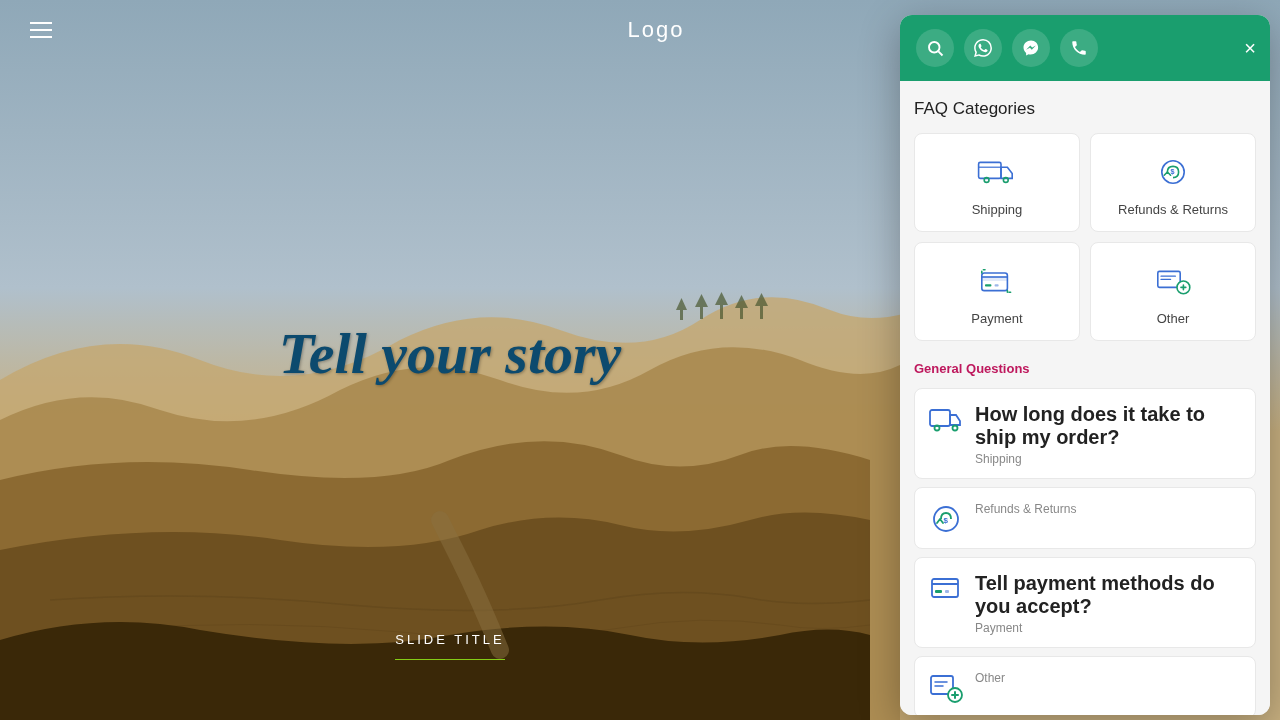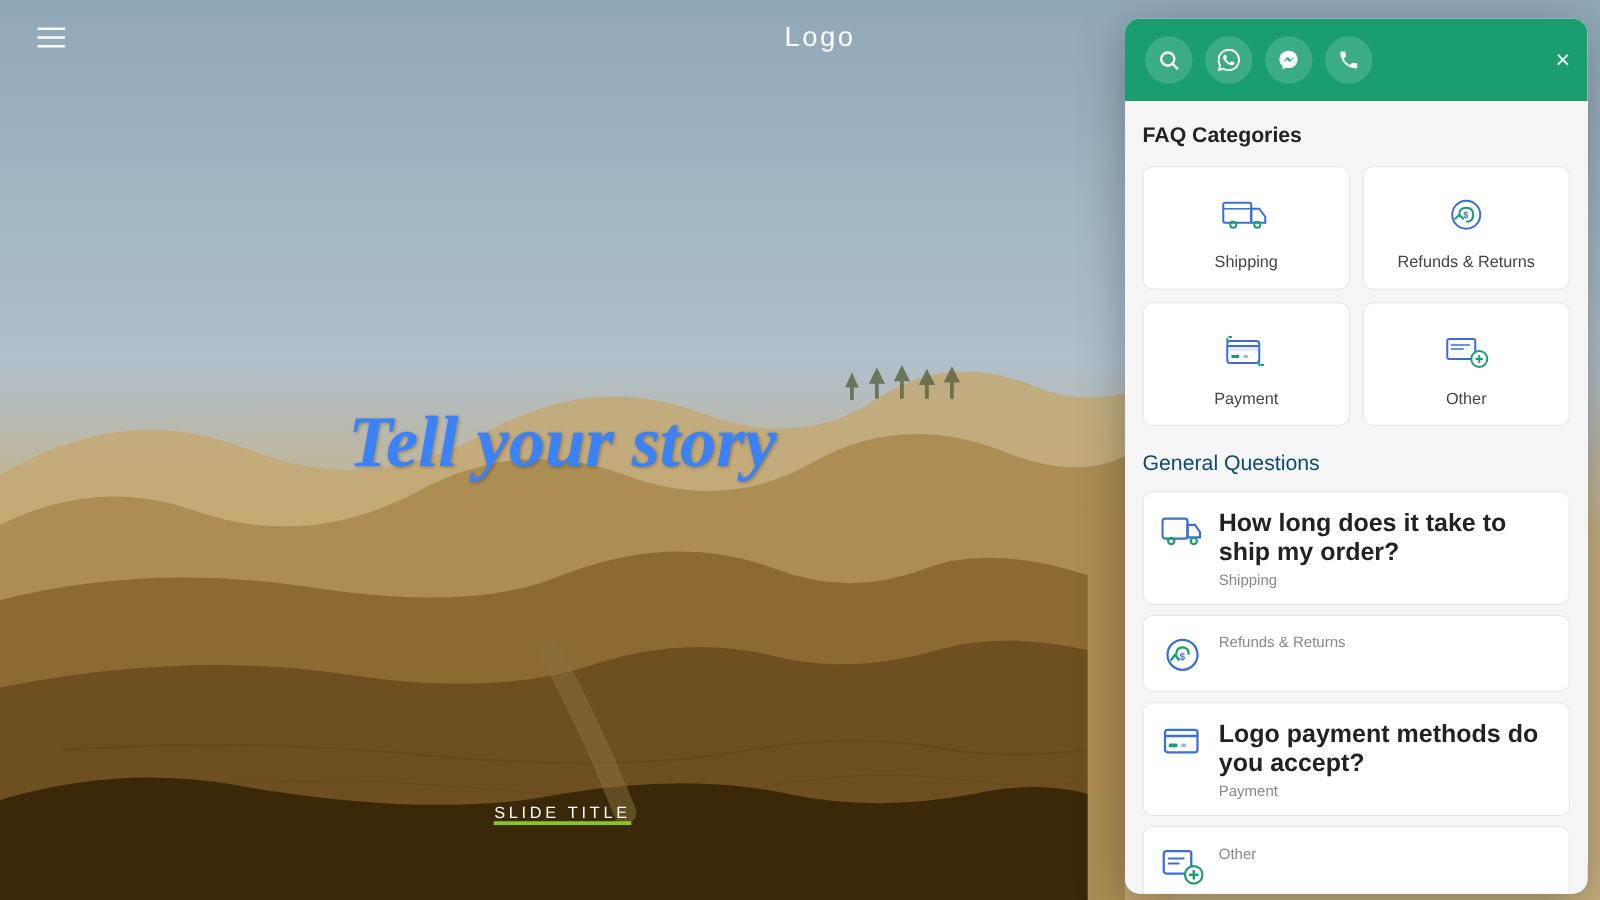--- a/index.html
+++ b/index.html
@@ -36,33 +36,33 @@
       color: white; font-size: 22px; letter-spacing: 2px; font-weight: 400;
     }
 
     
     .hero-text {
       position: absolute; top: 50%; left: 0; right: 380px;
       transform: translateY(-60%);
       text-align: center; z-index: 5;
     }
     .hero-title {
-      color: #3b82f6; font-size: 58px; font-weight: 700;
+      color: #0c4a6e; font-size: 58px; font-weight: 700;
       font-family: Georgia, serif; font-style: italic;
       text-shadow: 1px 1px 3px rgba(0,0,0,0.3);
     }
 
     
     .slide-title-wrap {
       position: absolute; bottom: 60px; left: 0; right: 380px;
       text-align: center; z-index: 5;
     }
     .slide-title {
       color: white; font-size: 13px; letter-spacing: 3px;
-      border-bottom: 3px solid #84cc16; padding-bottom: 0;
+      border-bottom: 1px solid #84cc16; padding-bottom: 12px;
       display: inline-block;
     }
 
     
     .faq-panel {
       position: absolute; top: 15px; right: 10px;
       width: 370px; height: 700px;
       background: #f5f5f5; border-radius: 12px;
       overflow: hidden; z-index: 20;
       box-shadow: 0 10px 40px rgba(0,0,0,0.3);
@@ -89,21 +89,21 @@
 
     
     .panel-body {
       flex: 1; overflow-y: auto; padding: 18px 14px 14px;
       background: #f5f5f5;
     }
     .panel-body::-webkit-scrollbar { width: 4px; }
     .panel-body::-webkit-scrollbar-thumb { background: #ccc; border-radius: 2px; }
 
     .section-title {
-      font-size: 17px; font-weight: 700; color: #222;
+      font-size: 17px; font-weight: 400; color: #222;
       margin-bottom: 14px;
     }
 
     
     .faq-grid {
       display: grid; grid-template-columns: 1fr 1fr;
       gap: 10px; margin-bottom: 20px;
     }
     .faq-category-card {
       background: white; border-radius: 8px;
@@ -115,21 +115,21 @@
     }
     .faq-category-label {
       font-size: 13px; color: #444; text-align: center;
     }
 
     
     .cat-icon { width: 40px; height: 40px; }
 
     
     .general-title {
-      font-size: 17px; font-weight: 400; color: #0c4a6e;
+      font-size: 13px; font-weight: 700; color: #be185d;
       margin-bottom: 12px;
     }
     .question-card {
       background: white; border-radius: 8px;
       padding: 14px 14px 12px;
       display: flex; align-items: flex-start; gap: 12px;
       margin-bottom: 8px; cursor: pointer;
       border: 1px solid #e8e8e8;
     }
     .q-icon { width: 34px; height: 34px; flex-shrink: 0; }
@@ -311,21 +311,21 @@
     </div>
 
     <div class="question-card">
       <svg class="q-icon" viewBox="0 0 34 34" fill="none">
         <rect x="3" y="7" width="26" height="18" rx="2" stroke="#3b6fd4" stroke-width="1.8" fill="none"></rect>
         <line x1="3" y1="12" x2="29" y2="12" stroke="#3b6fd4" stroke-width="2"></line>
         <rect x="6" y="18" width="7" height="3" rx="1" fill="#1a9e6e"></rect>
         <rect x="16" y="18" width="4" height="3" rx="1" fill="#3b6fd4" opacity="0.5"></rect>
       </svg>
       <div class="q-text">
-        <div class="q-title">Logo payment methods do you accept?</div>
+        <div class="q-title">Tell payment methods do you accept?</div>
         <div class="q-subtitle">Payment</div>
       </div>
     </div>
 
     <div class="question-card">
       <svg class="q-icon" viewBox="0 0 34 34" fill="none">
         <rect x="2" y="5" width="22" height="18" rx="2" stroke="#3b6fd4" stroke-width="1.8" fill="none"></rect>
         <circle cx="26" cy="24" r="7" fill="white" stroke="#1a9e6e" stroke-width="1.8"></circle>
         <line x1="23" y1="24" x2="29" y2="24" stroke="#1a9e6e" stroke-width="2" stroke-linecap="round"></line>
         <line x1="26" y1="21" x2="26" y2="27" stroke="#1a9e6e" stroke-width="2" stroke-linecap="round"></line>

